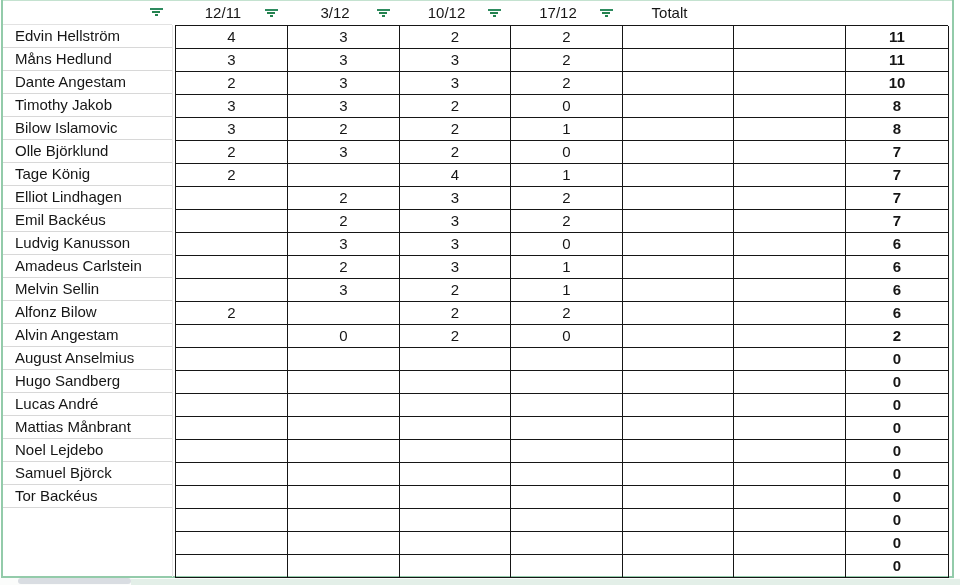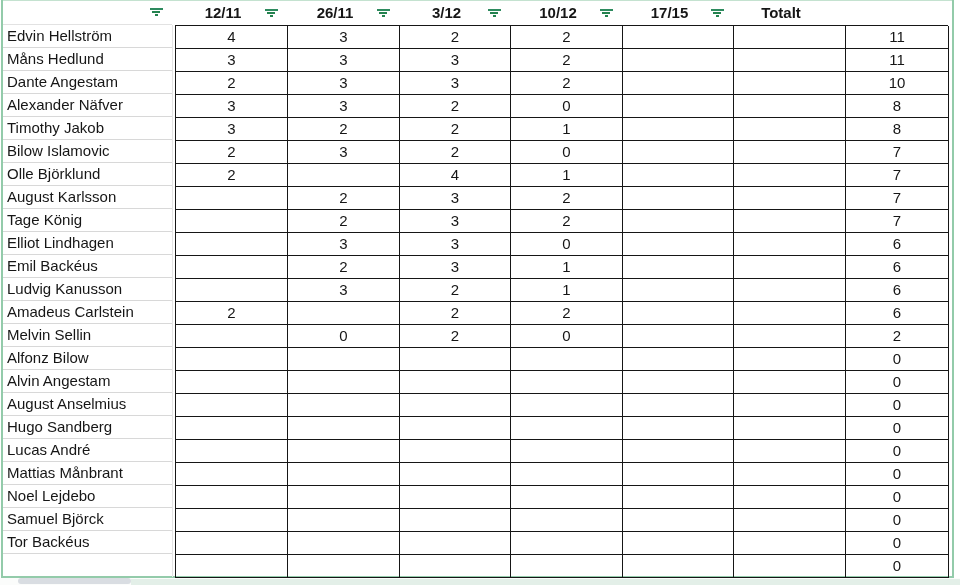--- a/index.html
+++ b/index.html
@@ -12,47 +12,47 @@
   .range-border { position: absolute; background: #93cbaa; }
   .range-border.left   { left: 1px;  top: 0; width: 2px; height: 578px; }
   .range-border.right  { left: 952px; top: 0; width: 2px; height: 578px; }
   .range-border.bottom { left: 1px; top: 576px; width: 953px; height: 2px; }
   .range-border.top    { left: 1px; top: 0; width: 953px; height: 1px; background:#c4e2d0; }
 
   
   .name-col { position: absolute; left: 3px; top: 0; width: 169px; }
   .name-header { height: 25px; border-bottom: 1px solid #e2e2e2; position: relative; }
   .name-cell { height: 23px; line-height: 22px; border-bottom: 1px solid #d8d8d8;
-               font-size: 15px; padding-left: 4px; white-space: nowrap; overflow: hidden; }
+               font-size: 15px; padding-left: 12px; white-space: nowrap; overflow: hidden; }
   .name-col-edge { position: absolute; left: 172px; top: 25px; width: 1px; height: 552px; background: #e4e4e4; }
 
   
   .header-row { position: absolute; left: 175px; top: 0; width: 773px; height: 25px;
                 display: grid; grid-template-columns: 112px 112px 111px 112px 111px 112px 103px; }
   .header-cell { position: relative; display: flex; align-items: center; justify-content: center;
-                 font-size: 15px; font-weight: bold; padding-right: 16px; }
+                 font-size: 15px; font-weight: normal; padding-right: 16px; }
   .header-cell .icon-wrap { position: absolute; right: 9px; top: 50%; transform: translateY(-50%); }
 
   
   .icon-filter-lines { display: flex; flex-direction: column; align-items: center; gap: 1px; width: 14px; cursor: pointer; }
   .icon-filter-lines .b1 { width: 13px; height: 2px; background: #2d8a5e; }
   .icon-filter-lines .b2 { width: 8px;  height: 2px; background: #24824f; }
   .icon-filter-lines .b3 { width: 3px;  height: 2px; background: #24824f; }
 
   
   .icon-funnel-solid { width: 13px; height: 12px; background: #0d6b3f; cursor: pointer;
     clip-path: polygon(0% 0%, 100% 0%, 59% 42%, 59% 100%, 41% 100%, 41% 42%); }
 
   
   .data-grid { position: absolute; left: 175px; top: 25px; width: 773px;
                display: grid; grid-template-columns: 112px 112px 111px 112px 111px 112px 103px;
                border-top: 1.5px solid #161616; border-left: 1.5px solid #161616; }
   .cell { height: 23px; line-height: 21px; border-right: 1.5px solid #161616; border-bottom: 1.5px solid #161616;
           text-align: center; font-size: 15px; }
-  .cell.total { font-weight: normal; text-align: center; }
+  .cell.total { font-weight: bold; text-align: center; }
 
   
   .bottom-strip { position: absolute; left: 0; top: 578px; width: 960px; height: 7px; background: #fbfcfb; }
   .strip-green { position: absolute; left: 131px; top: 1px; height: 6px; width: 829px; background: #e3efe8; }
   .strip-thumb { position: absolute; left: 18px; top: 0; height: 6px; width: 113px; background: #d9dde2; border-radius: 3px; cursor: pointer; }
 </style>
 </head>
 <body>
 
 <div class="sheet">
@@ -69,25 +69,23 @@
           <span class="b1"></span>
             <span class="b2"></span>
             <span class="b3"></span>
         </span>
       </span>
     </div>
     <div id="name-cells">
         <div class="name-cell">Edvin Hellström</div>
         <div class="name-cell">Måns Hedlund</div>
         <div class="name-cell">Dante Angestam</div>
-        <div class="name-cell">Alexander Näfver</div>
         <div class="name-cell">Timothy Jakob</div>
         <div class="name-cell">Bilow Islamovic</div>
         <div class="name-cell">Olle Björklund</div>
-        <div class="name-cell">August Karlsson</div>
         <div class="name-cell">Tage König</div>
         <div class="name-cell">Elliot Lindhagen</div>
         <div class="name-cell">Emil Backéus</div>
         <div class="name-cell">Ludvig Kanusson</div>
         <div class="name-cell">Amadeus Carlstein</div>
         <div class="name-cell">Melvin Sellin</div>
         <div class="name-cell">Alfonz Bilow</div>
         <div class="name-cell">Alvin Angestam</div>
         <div class="name-cell">August Anselmius</div>
         <div class="name-cell">Hugo Sandberg</div>
@@ -105,51 +103,41 @@
         <span>12/11</span>
         <span class="icon-wrap">
           <span class="icon-filter-lines">
             <span class="b1"></span>
             <span class="b2"></span>
             <span class="b3"></span>
           </span>
         </span>
       </div>
       <div class="header-cell">
-        <span>26/11</span>
-        <span class="icon-wrap">
-          <span class="icon-filter-lines">
-            <span class="b1"></span>
-            <span class="b2"></span>
-            <span class="b3"></span>
-          </span>
-        </span>
-      </div>
-      <div class="header-cell">
         <span>3/12</span>
         <span class="icon-wrap">
           <span class="icon-filter-lines">
             <span class="b1"></span>
             <span class="b2"></span>
             <span class="b3"></span>
           </span>
         </span>
       </div>
       <div class="header-cell">
         <span>10/12</span>
         <span class="icon-wrap">
           <span class="icon-filter-lines">
             <span class="b1"></span>
             <span class="b2"></span>
             <span class="b3"></span>
           </span>
         </span>
       </div>
       <div class="header-cell">
-        <span>17/15</span>
+        <span>17/12</span>
         <span class="icon-wrap">
           <span class="icon-filter-lines">
             <span class="b1"></span>
             <span class="b2"></span>
             <span class="b3"></span>
           </span>
         </span>
       </div>
       <div class="header-cell">
         <span>Totalt</span>

